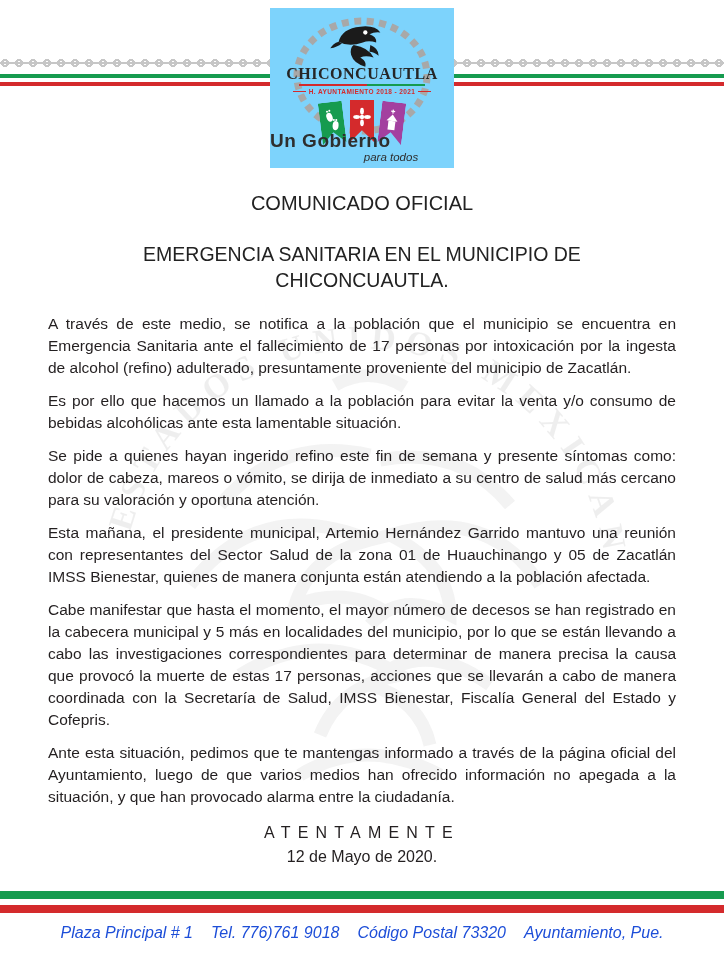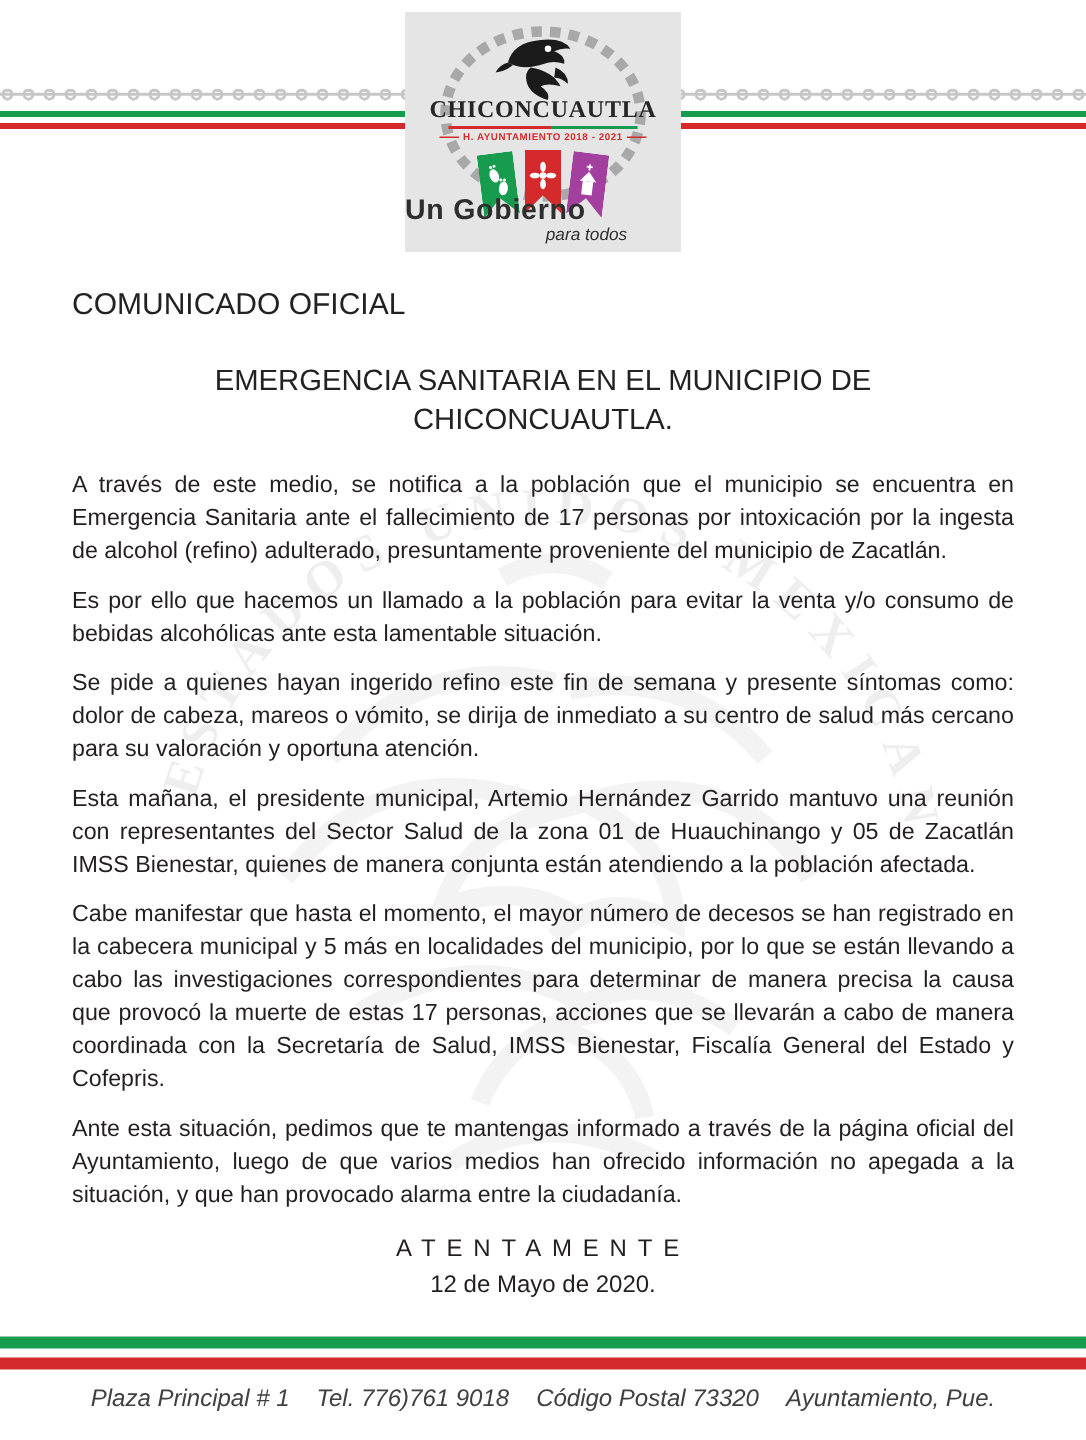--- a/index.html
+++ b/index.html
@@ -22,21 +22,21 @@
       radial-gradient(circle at 5px 7px, rgba(255,255,255,0) 2.1px, var(--orn) 2.1px, var(--orn) 3.9px, rgba(255,255,255,0) 4px),
       linear-gradient(to bottom, rgba(255,255,255,0) 6px, var(--orn) 6px, var(--orn) 8px, rgba(255,255,255,0) 8px);
     background-size:14px 15px, 14px 15px;
     background-position:0 0, 7px 0;
     background-repeat:repeat-x;
   }
   .band-line-green{height:4px;background:var(--green);margin-top:3px;}
   .band-line-red{height:4px;background:var(--red);margin-top:4px;}
   
   .logo{position:absolute;top:8px;left:50%;transform:translateX(-50%);
-        width:184px;height:160px;background:#e5e5e5;z-index:2;}
+        width:184px;height:160px;background:#7dd3fc;z-index:2;}
   .logo .ring{position:absolute;top:8px;left:50%;transform:translateX(-50%);}
   .logo .eagle{position:absolute;top:12px;left:50%;transform:translateX(-50%);}
   .logo-title{position:absolute;top:57px;left:0;right:0;text-align:center;
       font-family:"Liberation Serif", serif;font-weight:bold;font-size:16px;
       letter-spacing:.5px;color:#262626;}
   .logo-rule{position:absolute;top:76px;left:50%;transform:translateX(-50%);
       width:126px;height:2px;
       background:linear-gradient(90deg, var(--red) 0 54%, var(--green) 54% 100%);}
   .logo-sub{position:absolute;top:80px;left:0;right:0;display:flex;align-items:center;
       justify-content:center;gap:3px;color:var(--red);font-size:6.5px;font-weight:bold;
@@ -47,33 +47,33 @@
       display:flex;justify-content:center;padding-top:4px;box-sizing:border-box;}
   .pennant.green{background:var(--green);transform:rotate(-7deg) translateY(2px);}
   .pennant.red{background:var(--red);}
   .pennant.purple{background:var(--purple);transform:rotate(7deg) translateY(2px);}
   .slogan1{position:absolute;top:122px;left:0;right:0;text-align:left;
       font-size:19px;font-weight:bold;color:#2e2e2e;letter-spacing:.5px;}
   .slogan2{position:absolute;top:143px;left:0;right:0;text-align:center;padding-left:58px;
       font-size:11.5px;font-weight:normal;font-style:italic;color:#2e2e2e;box-sizing:border-box;}
   
   .content{position:absolute;top:192px;left:48px;right:48px;z-index:1;}
-  .doc-title{font-size:20px;color:#222;margin:0 0 26px 0;font-weight:normal;}
+  .doc-title{text-align:center;font-size:20px;color:#222;margin:0 0 26px 0;font-weight:normal;}
   .doc-subtitle{text-align:center;font-size:19.5px;color:#222;margin:0 auto 20px auto;
       max-width:540px;line-height:26px;font-weight:normal;}
   .paragraphs p{font-size:15.5px;line-height:22px;text-align:justify;margin:0 0 11px 0;color:var(--ink);}
   .signature{text-align:center;margin-top:14px;line-height:22px;font-size:16px;}
   .salutation{letter-spacing:.45em;margin-bottom:2px;}
   
   .footer-bars{position:absolute;left:0;right:0;top:891px;z-index:1;}
   .footer-bar-green{height:8px;background:var(--green);}
   .footer-bar-red{height:8px;background:var(--red);margin-top:6px;}
   .footer-contact{position:absolute;left:0;right:0;top:924px;z-index:1;
       display:flex;justify-content:center;gap:18px;
-      font-style:italic;font-size:16px;color:#404040;}
+      font-style:italic;font-size:16px;color:#1d4ed8;}
 </style>
 </head>
 <body>
 
 <svg class="watermark" width="590" height="590" viewBox="0 0 590 590">
   <defs>
     <path id="arcTop" d="M 55 305 A 242 242 0 0 1 535 305"></path>
   </defs>
   <text font-size="34" fill="#8f8f8f" letter-spacing="9">
     <textPath href="#arcTop" startOffset="4%">ESTADOS UNIDOS MEXICANOS</textPath>

